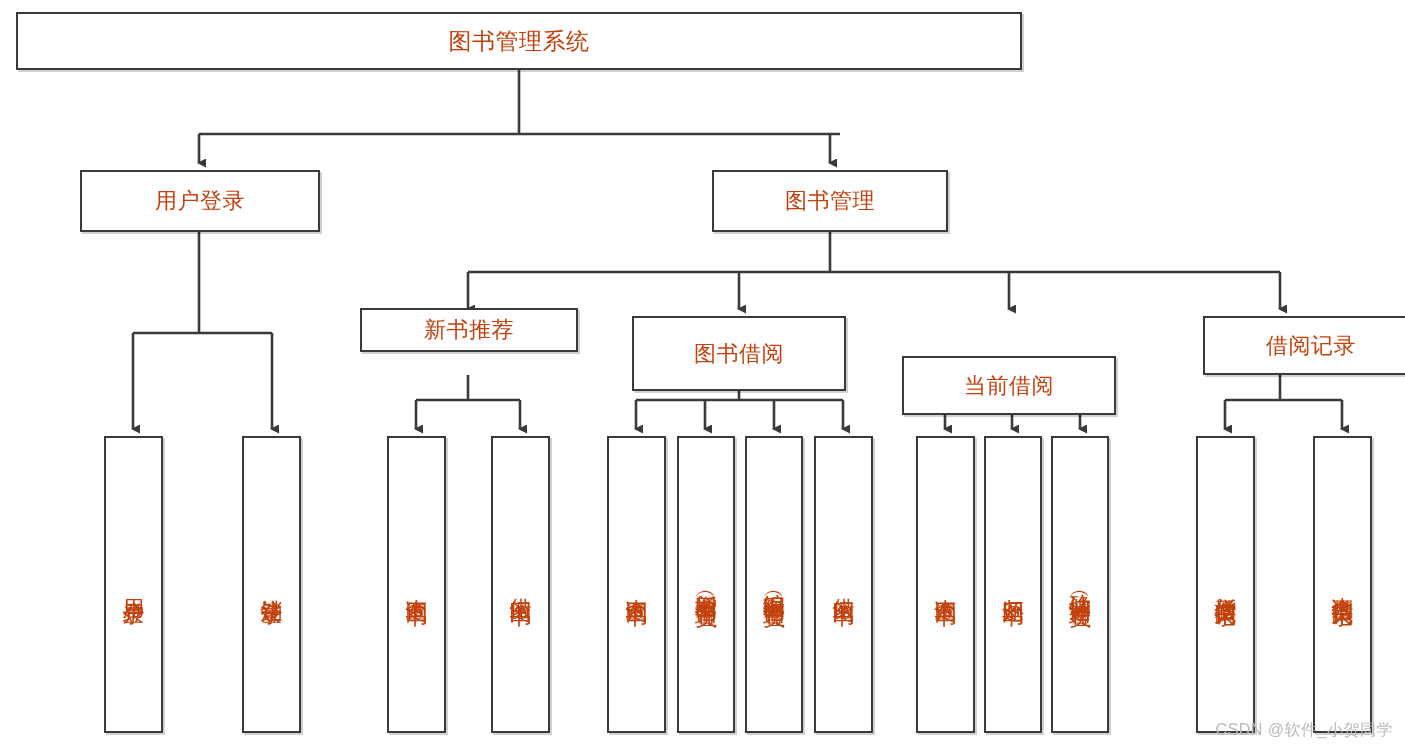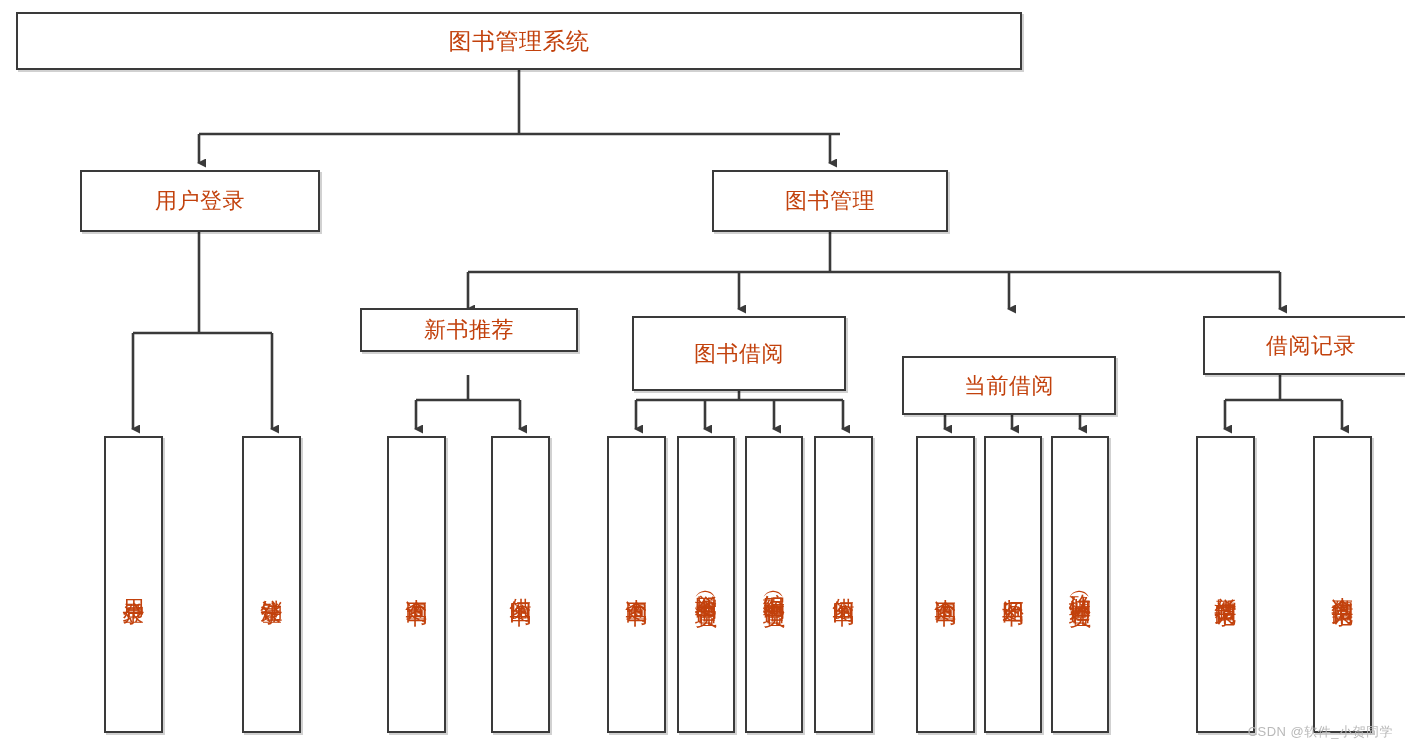--- a/index.html
+++ b/index.html
@@ -61,21 +61,21 @@
     text-orientation: upright;
     font-size: 22px;
     line-height: 1.0;
     letter-spacing: 2px;
     white-space: nowrap;
   }
   .watermark {
     position: absolute;
     right: 12px;
     bottom: 6px;
-    font-size: 13px;
+    font-size: 16px;
     color: #b9b9b9;
     letter-spacing: 0.5px;
     z-index: 3;
     user-select: none;
   }
 </style>
 </head>
 <body>
 
 <div id="canvas">

